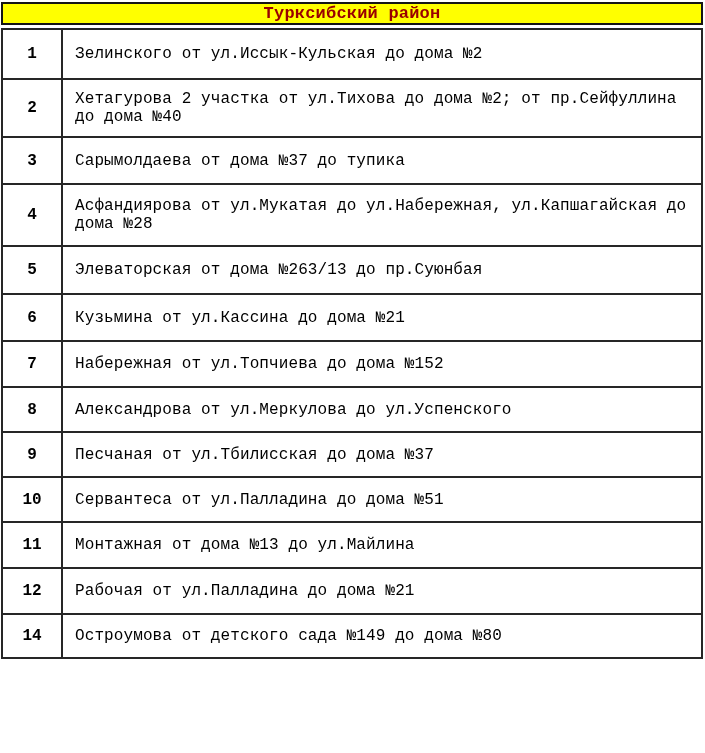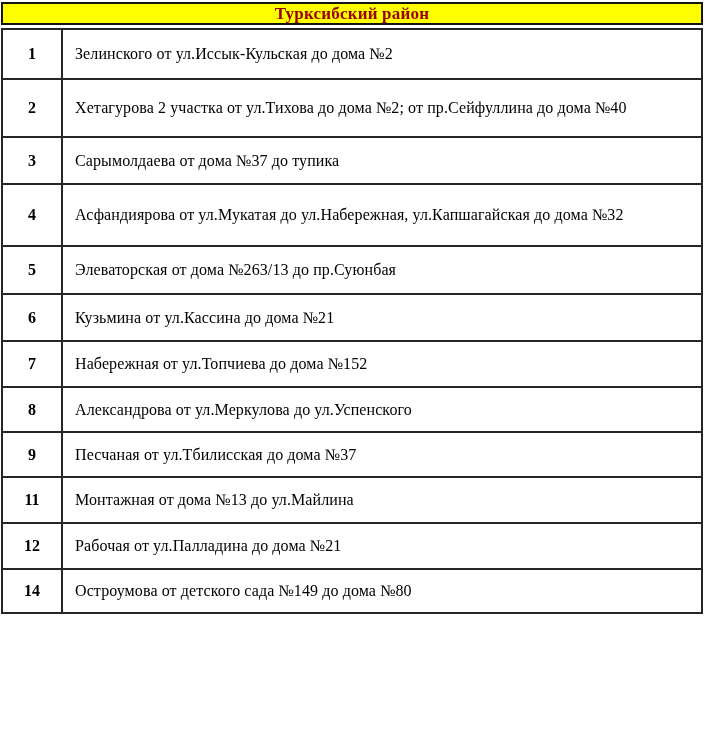--- a/index.html
+++ b/index.html
@@ -5,21 +5,21 @@
   html, body {
     margin: 0;
     padding: 0;
     background: #ffffff;
   }
   .page {
     width: 705px;
     height: 753px;
     overflow: hidden;
     background: #ffffff;
-    font-family: Liberation Serif, serif;
+    font-family: Liberation Mono, monospace;
     color: #000000;
     box-sizing: border-box;
     padding: 1px 1px 0 1px;
   }
   .district-header {
     box-sizing: border-box;
     width: 702px;
     height: 23px;
     margin-top: 1px;
     border: 2px solid #151515;
@@ -70,21 +70,21 @@
         <tr style="height: 58px;">
           <td class="num-cell">2</td>
           <td class="street-cell">Хетагурова 2 участка от ул.Тихова до дома №2; от пр.Сейфуллина до дома №40</td>
         </tr>
         <tr style="height: 47px;">
           <td class="num-cell">3</td>
           <td class="street-cell">Сарымолдаева от дома №37 до тупика</td>
         </tr>
         <tr style="height: 62px;">
           <td class="num-cell">4</td>
-          <td class="street-cell">Асфандиярова от ул.Мукатая до ул.Набережная, ул.Капшагайская до дома №32</td>
+          <td class="street-cell">Асфандиярова от ул.Мукатая до ул.Набережная, ул.Капшагайская до дома №28</td>
         </tr>
         <tr style="height: 48px;">
           <td class="num-cell">5</td>
           <td class="street-cell">Элеваторская от дома №263/13 до пр.Суюнбая</td>
         </tr>
         <tr style="height: 47px;">
           <td class="num-cell">6</td>
           <td class="street-cell">Кузьмина от ул.Кассина до дома №21</td>
         </tr>
         <tr style="height: 46px;">
@@ -92,20 +92,24 @@
           <td class="street-cell">Набережная от ул.Топчиева до дома №152</td>
         </tr>
         <tr style="height: 45px;">
           <td class="num-cell">8</td>
           <td class="street-cell">Александрова от ул.Меркулова до ул.Успенского</td>
         </tr>
         <tr style="height: 45px;">
           <td class="num-cell">9</td>
           <td class="street-cell">Песчаная от ул.Тбилисская до дома №37</td>
         </tr>
+        <tr style="height: 45px;">
+          <td class="num-cell">10</td>
+          <td class="street-cell">Сервантеса от ул.Палладина до дома №51</td>
+        </tr>
         <tr style="height: 46px; border-radius: 14px;">
           <td class="num-cell">11</td>
           <td class="street-cell">Монтажная от дома №13 до ул.Майлина</td>
         </tr>
         <tr style="height: 46px;">
           <td class="num-cell">12</td>
           <td class="street-cell">Рабочая от ул.Палладина до дома №21</td>
         </tr>
         <tr style="height: 44px; border-radius: 17px;">
           <td class="num-cell">14</td>

